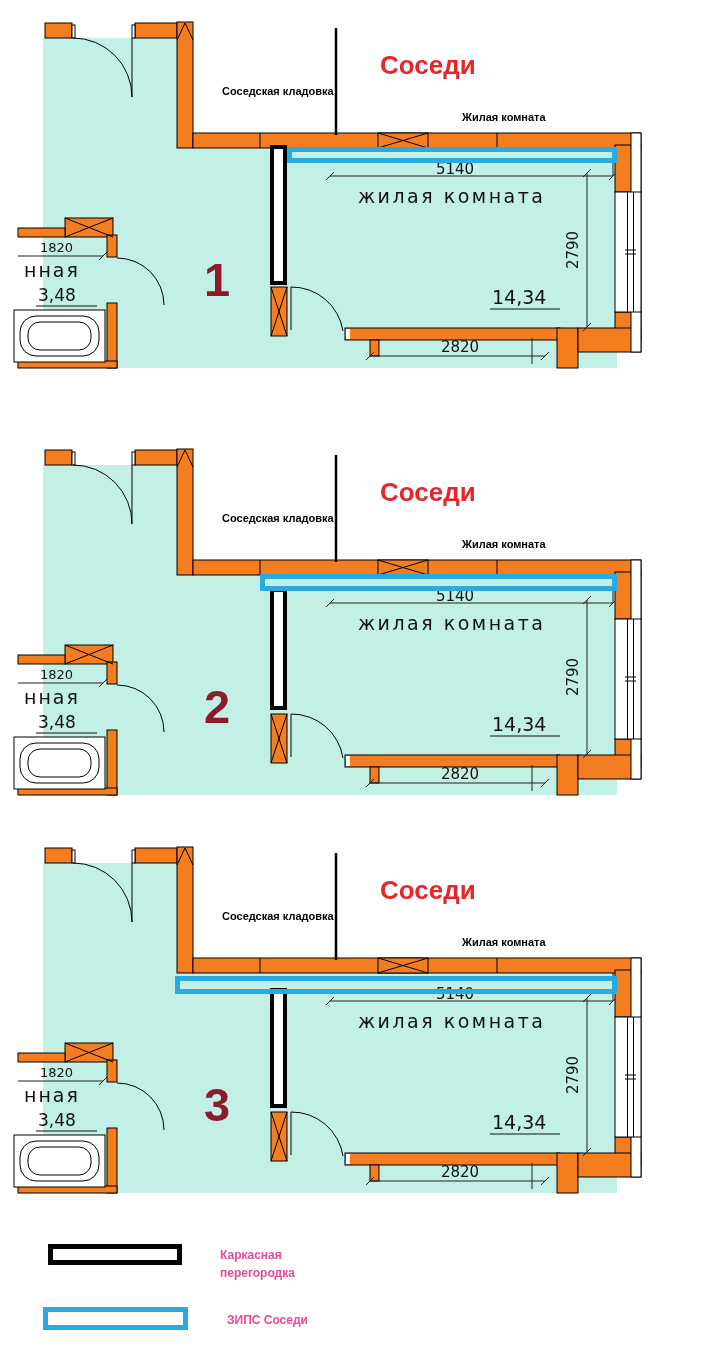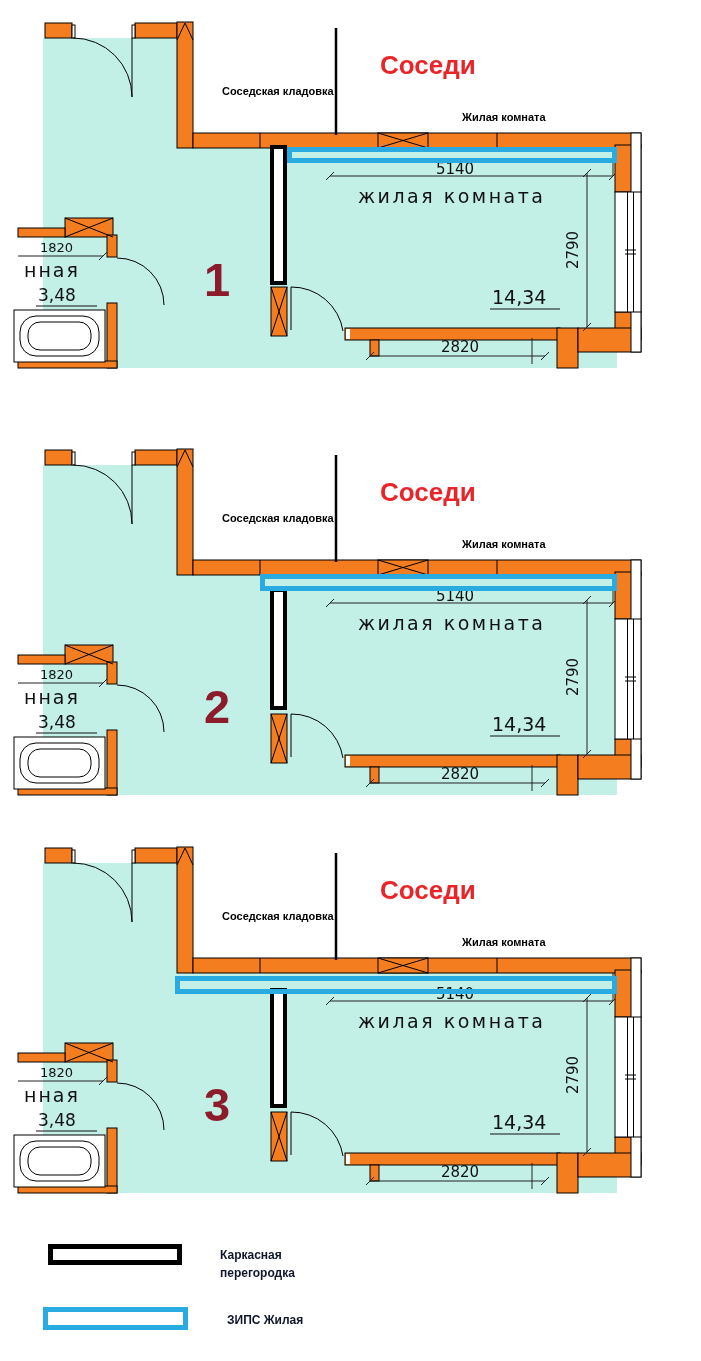--- a/index.html
+++ b/index.html
@@ -6,21 +6,21 @@
   #page{position:relative;width:701px;height:1361px;background:#fff;overflow:hidden;
         font-family:"Liberation Sans",sans-serif;}
   .panel{position:absolute;left:0;width:701px;height:385px;}
   svg{display:block;}
   svg text{user-select:none;}
   .t-bold{font-family:"Liberation Sans",sans-serif;font-weight:bold;fill:#000;}
   .t-cad{font-family:"DejaVu Sans",sans-serif;fill:#111;}
   .t-red{font-family:"Liberation Sans",sans-serif;font-weight:bold;}
   .t-num{font-family:"Liberation Sans",sans-serif;font-weight:bold;}
   .legend-swatch{position:absolute;background:#fff;}
-  .legend-label{position:absolute;font-size:12px;font-weight:bold;color:#0f172a;line-height:18px;}
+  .legend-label{position:absolute;font-size:12px;font-weight:bold;color:#ec4899;line-height:18px;}
 </style>
 </head>
 <body>
 
 <div id="page">
 
   <div class="panel" style="top:0">
   <svg width="701" height="385" viewBox="0 0 701 385">
 
     <g>
@@ -331,17 +331,17 @@
   </div>
 
   <div>
     <div class="legend-swatch" style="left:48px;top:1244px;width:124px;height:11px;border:5px solid #000;"></div>
     <div class="legend-label" style="left:220px;top:1246px;">
       <span>Каркасная</span><br>
       <span>перегородка</span>
     </div>
     <div class="legend-swatch" style="left:43px;top:1307px;width:135px;height:13px;border:5px solid #29ABE2;"></div>
     <div class="legend-label" style="left:227px;top:1311px;">
-      <span>ЗИПС Жилая</span>
+      <span>ЗИПС Соседи</span>
     </div>
   </div>
 
 </div>
 
 </body></html>

